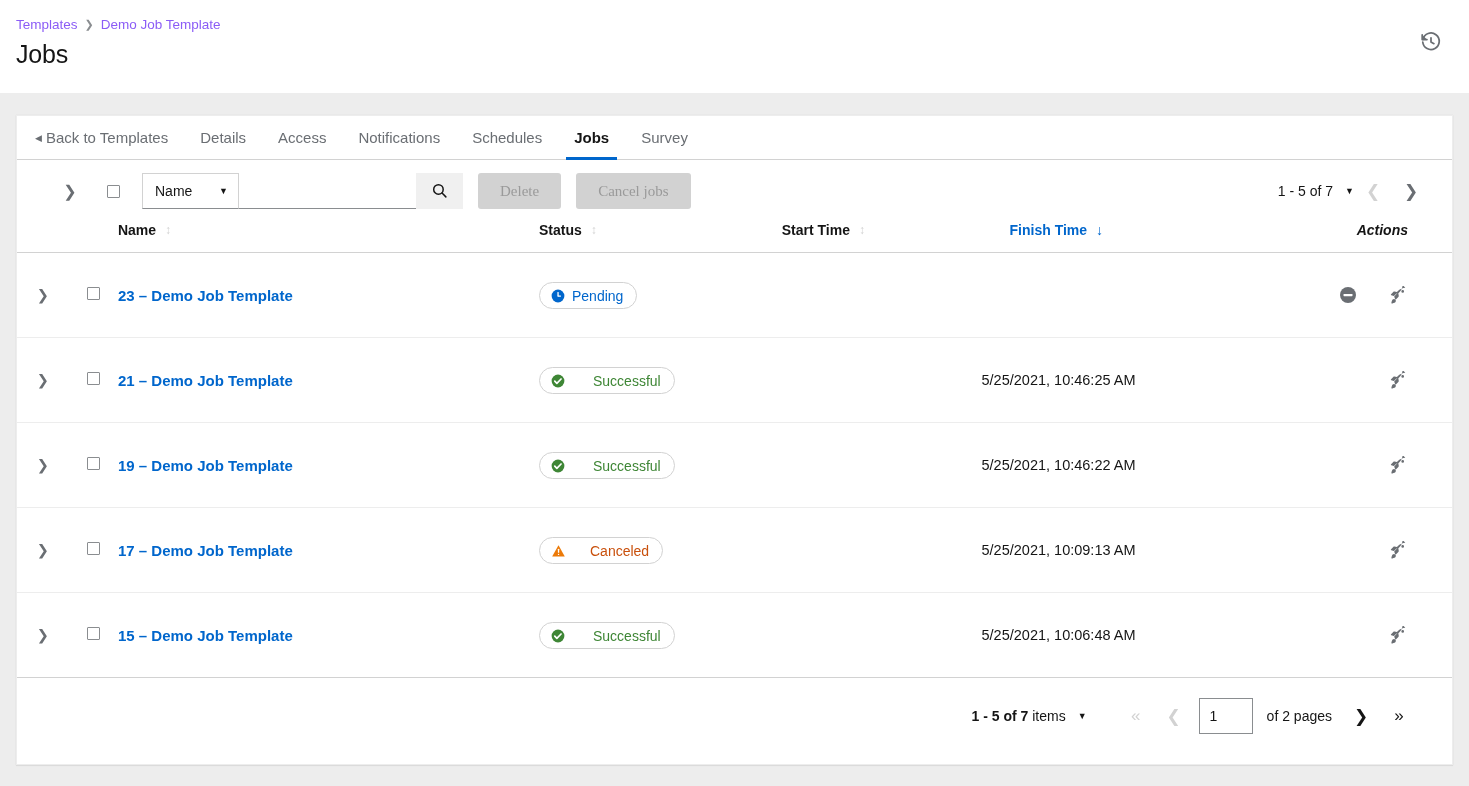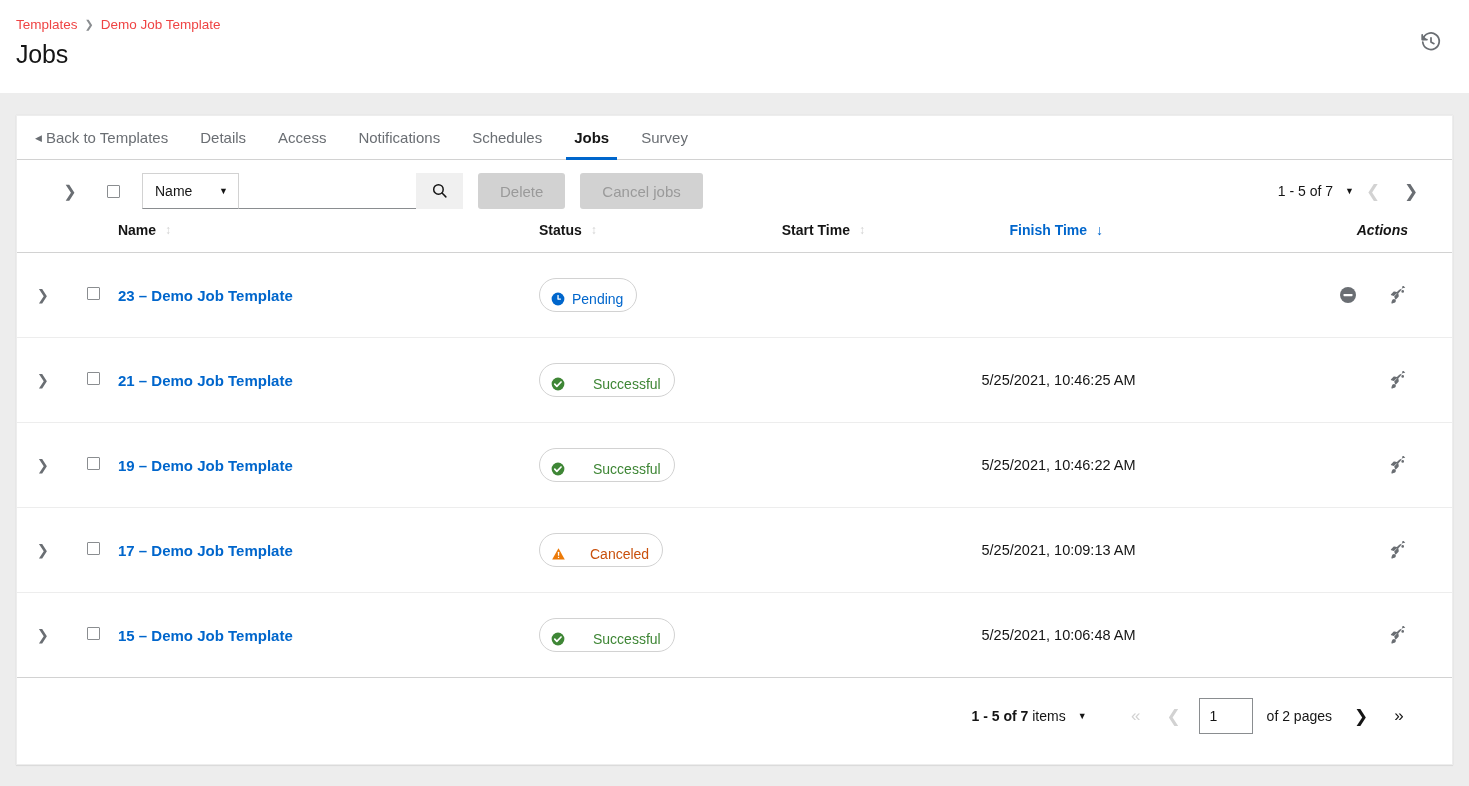--- a/index.html
+++ b/index.html
@@ -22,21 +22,21 @@
     position: relative;
   }
   .breadcrumb {
     display: flex;
     align-items: center;
     gap: 7px;
     font-size: 13.5px;
     height: 20px;
   }
   .breadcrumb a {
-    color: #ef4444;
+    color: #8b5cf6;
     text-decoration: none;
     cursor: pointer;
   }
   .breadcrumb .sep {
     color: #8a8d90;
     font-size: 11px;
     line-height: 1;
   }
   .page-title {
     font-size: 25px;
@@ -180,21 +180,21 @@
     color: #151515;
   }
   .btn-disabled {
     background: #d2d2d2;
     color: #9a9a9a;
     border: none;
     border-radius: 3px;
     height: 36px;
     padding: 0 22px;
     font-size: 15px;
-    font-family: Liberation Sans, sans-serif;
+    font-family: Liberation Serif, serif;
     margin-left: 15px;
     cursor: not-allowed;
     white-space: nowrap;
   }
   .toolbar-spacer { flex: 1; }
   .top-pagination {
     display: flex;
     align-items: center;
     gap: 0;
     font-size: 14px;
@@ -266,21 +266,21 @@
     font-size: 15px;
     text-decoration: none;
     cursor: pointer;
   }
   .label {
     display: inline-flex;
     align-items: center;
     gap: 7px;
     border: 1px solid #d2d2d2;
     border-radius: 30px;
-    padding: 12px 13px 4px 11px;
+    padding: 5px 13px 4px 11px;
     font-size: 14px;
     background: #fff;
     white-space: nowrap;
   }
   .label.pending { color: #06c; }
   .label.successful { color: #3e8635; gap: 28px; }
   .label.canceled { color: #c9500c; gap: 24px; }
   .label svg { flex: none; }
 
   .actions-cell {

